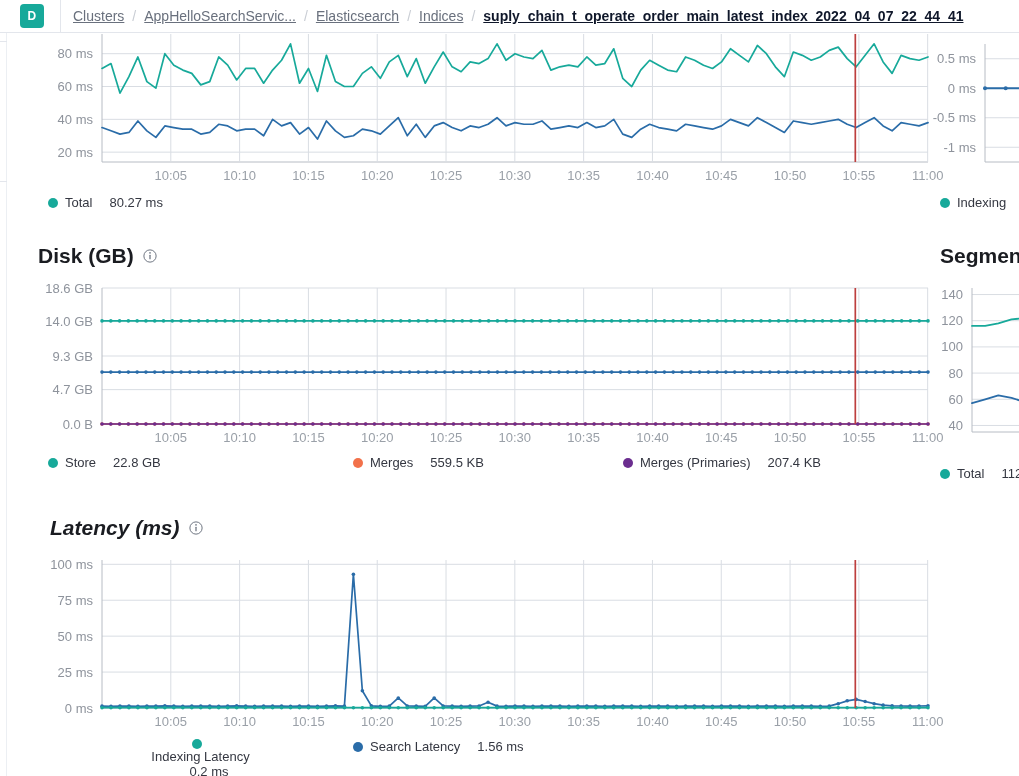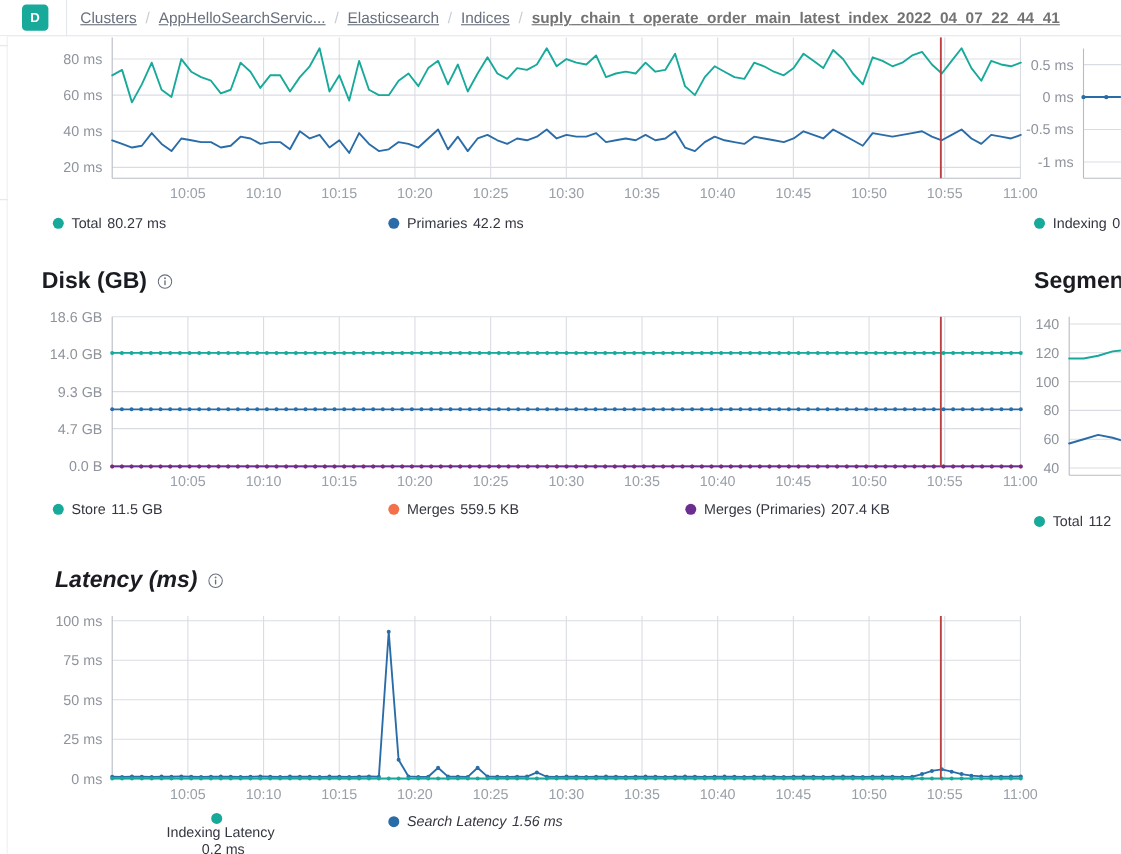--- a/index.html
+++ b/index.html
@@ -35,21 +35,21 @@
     background: #e3e6ec;
     margin-left: 16px;
   }
   .crumbs {
     display: flex; align-items: center;
     margin-left: 12px;
     font-size: 14px;
     white-space: nowrap;
   }
   .crumb { color: #69707d; text-decoration: underline; }
-  .crumb.last { color: #737373; font-weight: bold; }
+  .crumb.last { color: #0f172a; font-weight: bold; }
   .crumb-slash {
     color: #c9cdd4;
     margin: 0 8px;
     font-size: 14px;
   }
 
   
   .left-rail {
     position: absolute; left: 0; top: 33px;
     width: 7px; height: 743px;
@@ -109,21 +109,21 @@
     display: flex; align-items: center;
     white-space: nowrap;
   }
   .legend-dot {
     width: 10px; height: 10px;
     border-radius: 50%;
     margin-right: 7px;
     flex: none;
   }
   .legend-name { color: #343741; }
-  .legend-val { color: #343741; margin-left: 5px; }
+  .legend-val { color: #343741; margin-left: 17px; }
 
   
   .clip-right { overflow: hidden; }
 </style>
 </head>
 <body>
 
 <div class="topbar">
   <div class="avatar">D</div>
   <div class="topbar-sep"></div>
@@ -185,25 +185,20 @@
       <path d="M62.00 93.54 L70.98 96.82 L79.96 100.10 L88.93 98.46 L97.91 86.97 L106.89 96.82 L115.87 103.38 L124.85 91.90 L133.83 93.54 L142.80 95.18 L151.78 95.18 L160.76 100.10 L169.74 98.46 L178.72 90.26 L187.70 91.90 L196.67 96.82 L205.65 95.18 L214.63 95.18 L223.61 101.74 L232.59 85.33 L241.57 91.90 L250.54 88.62 L259.52 100.10 L268.50 93.54 L277.48 105.03 L286.46 86.97 L295.43 96.82 L304.41 103.38 L313.39 101.74 L322.37 95.18 L331.35 96.82 L340.33 100.10 L349.30 91.90 L358.28 83.69 L367.26 101.74 L376.24 90.26 L385.22 103.38 L394.20 91.90 L403.17 88.62 L412.15 93.54 L421.13 96.82 L430.11 91.90 L439.09 93.54 L448.07 90.26 L457.04 83.69 L466.02 91.90 L475.00 88.62 L483.98 90.26 L492.96 90.26 L501.93 86.97 L510.91 95.18 L519.89 93.54 L528.87 91.90 L537.85 93.54 L546.83 88.62 L555.80 93.54 L564.78 91.90 L573.76 85.33 L582.74 100.10 L591.72 103.38 L600.70 95.18 L609.67 90.26 L618.65 93.54 L627.63 95.18 L636.61 96.82 L645.59 90.26 L654.57 91.90 L663.54 93.54 L672.52 95.18 L681.50 91.90 L690.48 85.33 L699.46 88.62 L708.43 91.90 L717.41 83.69 L726.39 88.62 L735.37 93.54 L744.35 98.46 L753.33 86.97 L762.30 88.62 L771.28 90.26 L780.26 88.62 L789.24 86.97 L798.22 85.33 L807.20 90.26 L816.17 93.54 L825.15 88.62 L834.13 83.69 L843.11 91.90 L852.09 96.82 L861.07 88.62 L870.04 90.26 L879.02 91.90 L888.00 88.62" fill="none" stroke="#2a6ca8" stroke-width="1.7" stroke-linejoin="round" stroke-linecap="round"></path>
       <line x1="815.312" x2="815.312" y1="0" y2="128" stroke="#bd3f3f" stroke-width="1.7"></line>
     </svg>
   </div>
 <div class="legend" id="legend-latency-top" style="left:48px; top:195px; width:860px;">
     <div class="legend-row">
       <div class="legend-item" style="width: 305px;">
         <span class="legend-dot" style="background: rgb(23, 169, 154);"></span>
         <span class="legend-name">Total</span>
         <span class="legend-val">80.27 ms</span>
-      </div>
-      <div class="legend-item" style="width: 300px;">
-        <span class="legend-dot" style="background: rgb(42, 108, 168);"></span>
-        <span class="legend-name">Primaries</span>
-        <span class="legend-val">42.2 ms</span>
       </div>
     </div>
   </div>
 
 <div class="chart clip-right" id="chart-indexing-right" style="left:930px; top:34px; width:89px; height:150px;">
     <svg width="200" height="152" viewBox="0 0 200 152">
       <line x1="55" x2="200" y1="24.75" y2="24.75" class="gridline"></line>
       <text x="46" y="29.25" class="ytick">0.5 ms</text>
       <line x1="55" x2="200" y1="54.25" y2="54.25" class="gridline"></line>
       <text x="46" y="58.75" class="ytick">0 ms</text>
@@ -669,21 +664,21 @@
       <circle cx="879.2127659574469" cy="145.9985376344086" r="1.8" fill="#6b2d8f"></circle>
       <circle cx="888" cy="145.9985376344086" r="1.8" fill="#6b2d8f"></circle>
       <line x1="815.312" x2="815.312" y1="10" y2="146" stroke="#bd3f3f" stroke-width="1.7"></line>
     </svg>
   </div>
 <div class="legend" id="legend-disk" style="left:48px; top:455px; width:880px;text-align:center;">
     <div class="legend-row">
       <div class="legend-item" style="width: 305px;">
         <span class="legend-dot" style="background: rgb(23, 169, 154);"></span>
         <span class="legend-name">Store</span>
-        <span class="legend-val">11.5 GB</span>
+        <span class="legend-val">22.8 GB</span>
       </div>
       <div class="legend-item" style="width: 270px;">
         <span class="legend-dot" style="background: rgb(242, 113, 74);"></span>
         <span class="legend-name">Merges</span>
         <span class="legend-val">559.5 KB</span>
       </div>
       <div class="legend-item" style="width: 260px;">
         <span class="legend-dot" style="background: rgb(107, 45, 143);"></span>
         <span class="legend-name">Merges (Primaries)</span>
         <span class="legend-val">207.4 KB</span>
@@ -967,19 +962,19 @@
       <line x1="815.312" x2="815.312" y1="10" y2="158" stroke="#bd3f3f" stroke-width="1.7"></line>
     </svg>
   </div>
 <div class="legend" id="legend-latency" style="left:48px; top:739px; width:880px;">
     <div class="legend-row">
       <div class="legend-item" style="width: 305px; flex-direction: column;">
         <span class="legend-dot" style="background: rgb(23, 169, 154);"></span>
         <span class="legend-name">Indexing Latency</span>
         <span class="legend-val">0.2 ms</span>
       </div>
-      <div class="legend-item" style="width: 300px; font-style: italic;">
+      <div class="legend-item" style="width: 300px;">
         <span class="legend-dot" style="background: rgb(42, 108, 168);"></span>
         <span class="legend-name">Search Latency</span>
         <span class="legend-val">1.56 ms</span>
       </div>
     </div>
   </div>
 
 </body></html>

